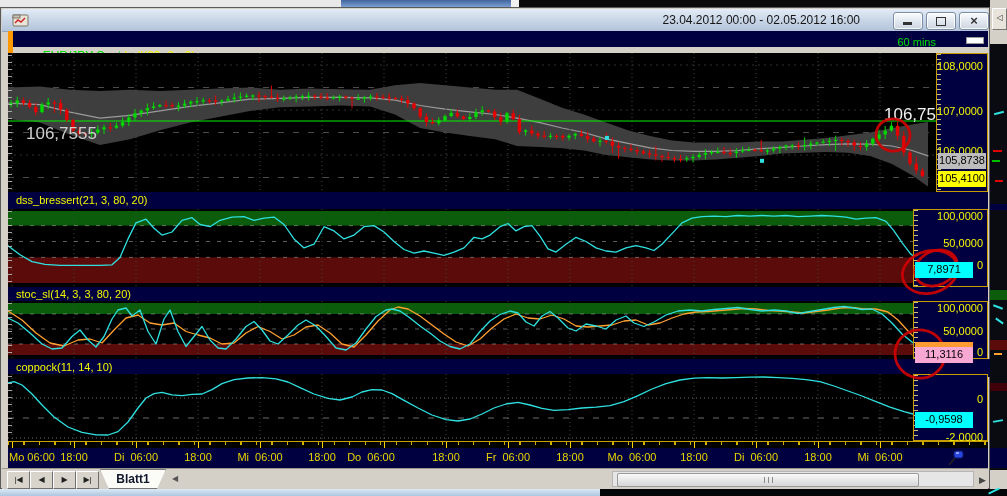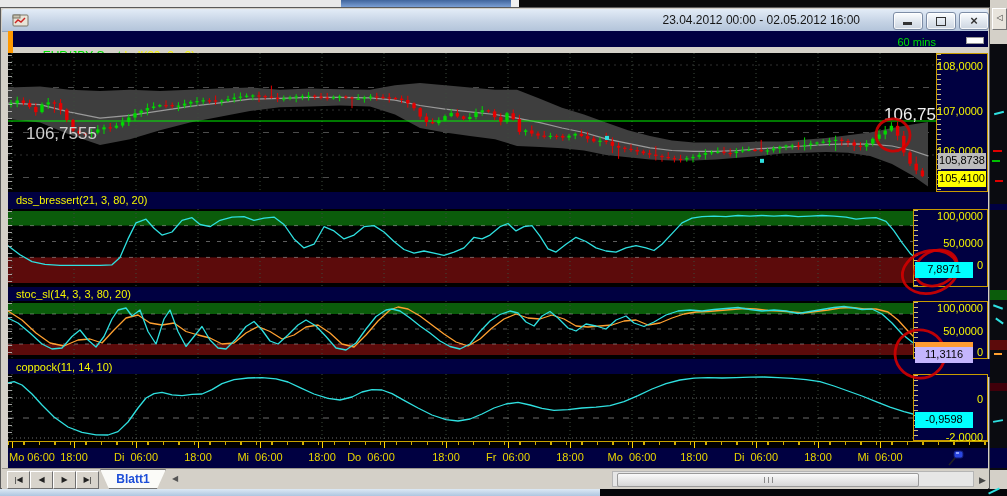--- a/index.html
+++ b/index.html
@@ -30,21 +30,21 @@
   
   .tick-strip{position:absolute;left:8px;top:441px;width:980px;height:7px;background:#000;border-top:1px solid #c8a300;box-sizing:border-box;}
   .tick-minor{position:absolute;left:0;top:0;width:100%;height:3px;
               background:repeating-linear-gradient(to right,#d4b000 0 1px,transparent 1px 15.5px);}
   .timebar{position:absolute;left:8px;top:448px;width:980px;height:20px;background:#000041;}
   .time-label{position:absolute;top:3px;color:#e8d400;font-size:11px;white-space:pre;transform:translateX(-50%);}
   
   .sheetbar{position:absolute;left:2px;top:468px;width:986px;height:21px;background:#d4d0c8;border-top:1px solid #9a968e;}
   .navbtn{position:absolute;top:2px;width:21px;height:16px;background:#d8d4cc;border:1px solid;border-color:#fff #6f6f6f #6f6f6f #fff;
           font-size:8px;color:#222;text-align:center;line-height:15px;white-space:pre;}
-  .sheet-tab{position:absolute;left:98px;top:0;width:66px;height:20px;background:#fbfbf8;color:#1d4ed8;
+  .sheet-tab{position:absolute;left:98px;top:0;width:66px;height:20px;background:#fbfbf8;color:#0f172a;
              font-size:12px;font-weight:bold;text-align:center;line-height:19px;
              clip-path:polygon(0 0,100% 0,calc(100% - 9px) 100%,9px 100%);border:1px solid #777;box-sizing:border-box;}
   .tab-mini-arrow{position:absolute;left:170px;top:5px;font-size:8px;color:#555;}
   .hscroll-track{position:absolute;left:610px;top:2px;width:362px;height:16px;background:#e6e6e6;border:1px solid #b5b5b5;box-sizing:border-box;}
   .hscroll-thumb{position:absolute;left:4px;top:1px;width:300px;height:12px;background:linear-gradient(#fafafa,#d6d6d6);
                  border:1px solid #9a9a9a;border-radius:2px;}
   .grip{position:absolute;top:3px;width:1px;height:6px;background:#8a8a8a;}
   .hscroll-arrow{position:absolute;left:366px;top:3px;font-size:9px;color:#444;}
   
   .topstrip{position:absolute;left:0;top:0;width:1007px;height:7px;background:#e9e9e9;}
@@ -493,21 +493,21 @@
         <line x1="0" y1="13" x2="905" y2="13" stroke="#bcbcbc" stroke-width="1" stroke-dasharray="4,7" opacity="0.5"></line>
         <line x1="0" y1="28" x2="905" y2="28" stroke="#bcbcbc" stroke-width="1" stroke-dasharray="4,7" opacity="0.5"></line>
         <line x1="0" y1="43" x2="905" y2="43" stroke="#bcbcbc" stroke-width="1" stroke-dasharray="4,7" opacity="0.5"></line>
         <polyline points="0.0,10.0 14.0,19.0 28.0,32.0 42.0,42.0 56.0,45.0 70.0,39.0 82.0,38.0 94.0,42.0 106.0,29.0 118.0,17.0 130.0,14.0 142.0,22.0 154.0,24.0 166.0,22.0 178.0,30.5 190.0,34.0 202.0,37.0 214.0,43.0 226.0,42.0 238.0,32.0 250.0,25.5 262.0,30.5 274.0,38.0 286.0,34.0 298.0,26.0 310.0,24.0 322.0,32.0 334.0,43.0 346.0,46.0 358.0,34.0 370.0,20.0 382.0,9.0 390.0,6.0 400.0,8.0 412.0,15.0 424.0,24.0 436.0,33.0 448.0,41.0 460.0,45.0 472.0,38.0 484.0,27.0 496.0,18.0 508.0,13.0 520.0,17.0 532.0,18.0 544.0,14.0 556.0,18.0 568.0,25.0 580.0,26.0 592.0,25.0 604.0,24.0 616.0,20.0 628.0,19.0 640.0,24.0 652.0,22.0 664.0,17.0 676.0,13.0 688.0,11.0 700.0,10.5 712.0,9.5 724.0,8.5 736.0,7.5 748.0,8.0 760.0,9.5 772.0,10.0 784.0,11.0 796.0,12.0 808.0,10.5 820.0,9.0 832.0,7.0 844.0,6.5 856.0,8.0 868.0,8.0 880.0,11.0 890.0,19.0 900.0,30.0 910.0,40.0 922.0,46.1" fill="none" stroke="#ffa030" stroke-width="1.3" stroke-linejoin="round" stroke-linecap="round"></polyline>
         <polyline points="0.0,17.0 10.0,22.0 22.0,32.0 34.0,43.0 44.0,48.0 54.0,47.0 64.0,35.5 72.0,29.0 80.0,39.0 88.0,46.0 96.0,35.5 104.0,18.0 110.0,9.0 118.0,7.0 124.0,15.0 132.0,9.0 140.0,30.5 148.0,43.0 156.0,18.0 162.0,9.0 170.0,30.5 178.0,45.5 186.0,35.5 194.0,25.5 202.0,39.0 210.0,47.0 218.0,48.0 228.0,38.0 238.0,25.5 246.0,20.5 254.0,29.0 262.0,40.0 270.0,43.0 280.0,34.0 290.0,24.0 298.0,19.0 308.0,25.0 318.0,35.5 328.0,47.0 338.0,49.0 348.0,42.0 358.0,28.0 368.0,15.5 378.0,9.0 384.0,8.0 392.0,10.0 402.0,17.0 412.0,25.0 422.0,32.0 432.0,40.0 442.0,45.5 452.0,48.0 462.0,43.0 472.0,30.5 482.0,20.0 492.0,13.5 502.0,10.0 510.0,12.0 518.0,21.0 526.0,25.0 534.0,15.0 542.0,10.5 550.0,17.0 560.0,27.0 568.0,30.0 578.0,23.0 588.0,25.0 598.0,28.0 608.0,19.0 618.0,15.0 626.0,22.0 636.0,25.5 646.0,21.0 658.0,14.0 670.0,10.0 682.0,9.0 694.0,10.0 706.0,8.5 718.0,7.5 730.0,6.5 742.0,8.5 754.0,10.0 766.0,9.0 778.0,10.0 790.0,12.5 802.0,10.5 814.0,8.5 826.0,6.5 836.0,5.5 846.0,7.0 854.0,8.5 864.0,8.0 874.0,13.0 884.0,22.0 894.0,33.0 904.0,41.0 914.0,46.0 922.0,47.4" fill="none" stroke="#2fe0e0" stroke-width="1.3" stroke-linejoin="round" stroke-linecap="round"></polyline>
       </svg>
     <div class="ltick" style="left:8px;top:303px;height:54px;"></div>
     <div class="ax-box" id="ax-stoc" style="left:913px;top:301px;width:75px;height:58px;">
       <div class="atick"></div>
       <div class="ax-badge" style="top:40px;width:58px;background:#ff9b30;z-index:2;"></div>
-      <div class="ax-badge" style="top:45px;width:58px;background:#c4b5fd;z-index:3;">11,3116</div>
+      <div class="ax-badge" style="top:45px;width:58px;background:#f9a8d4;z-index:3;">11,3116</div>
     <div class="ax-label" style="top: 0px;">100,0000</div>
         <div class="ax-label" style="top: 23px;">50,0000</div>
         <div class="ax-label" style="top: 44px;">0</div>
       </div>
 
     <div class="hdr" style="top:359px;height:18px;padding-left:32px;">
       <span class="lbl">coppock(11, 14, 10)</span>
     </div>
     <svg class="plot" id="cop-svg" style="top:374px;" width="905" height="67">
         <line x1="4" y1="0" x2="4" y2="67" stroke="#3c4a3c" stroke-width="1" stroke-dasharray="1,3"></line>

